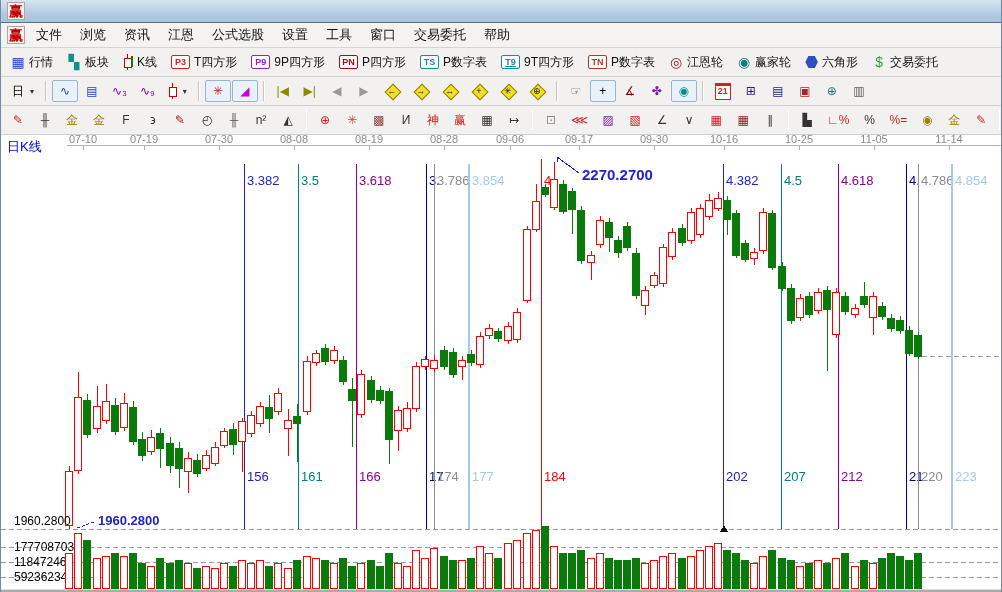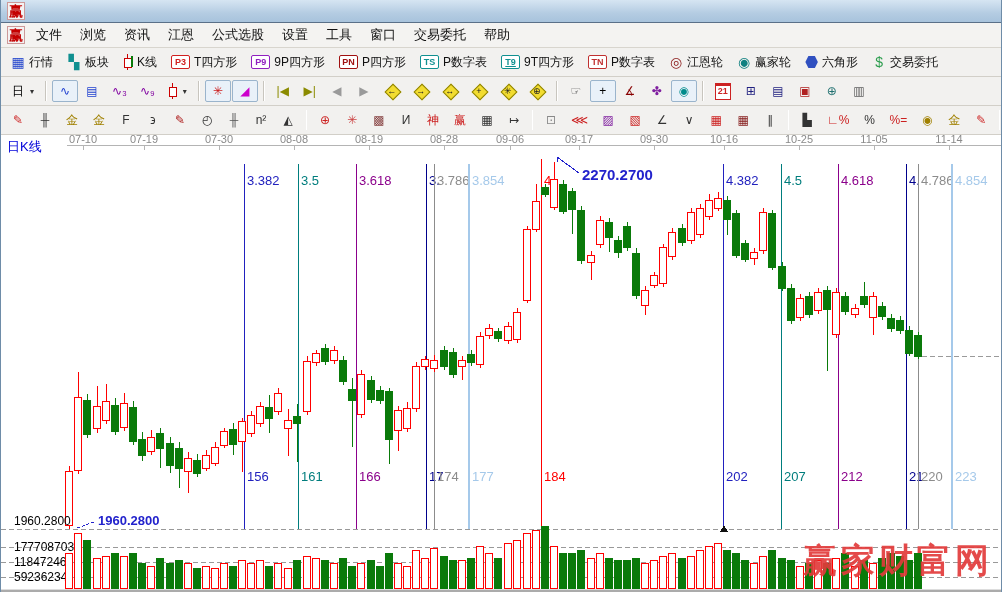--- a/index.html
+++ b/index.html
@@ -353,21 +353,20 @@
       <span class="tbtn">
         <span class="gi gi-sm" style="color: rgb(160, 128, 0);">金</span>
       </span>
       <span class="tbtn">
         <span class="gi gi-sm" style="color: rgb(204, 32, 32);">✎</span>
       </span>
       <span class="tsep"></span>
     </div>
   <div id="chartwrap">
     <span class="pane-label">日K线</span>
-    <span class="watermark">赢家财富网</span>
   <svg width="1002" height="461" viewBox="0 131 1002 461" shape-rendering="crispEdges">
         <rect x="0" y="131" width="1002" height="461" fill="#FFFFFF"></rect>
         <line x1="66" y1="141.5" x2="1002" y2="141.5" stroke="#B4B4B4" stroke-width="1"></line>
         <text x="82" y="139" font-size="11" fill="#8A8A8A" text-anchor="middle">07-10</text>
         <line x1="82" y1="141.5" x2="82" y2="146" stroke="#B4B4B4"></line>
         <text x="143" y="139" font-size="11" fill="#8A8A8A" text-anchor="middle">07-19</text>
         <line x1="143" y1="141.5" x2="143" y2="146" stroke="#B4B4B4"></line>
         <text x="218" y="139" font-size="11" fill="#8A8A8A" text-anchor="middle">07-30</text>
         <line x1="218" y1="141.5" x2="218" y2="146" stroke="#B4B4B4"></line>
         <text x="293" y="139" font-size="11" fill="#8A8A8A" text-anchor="middle">08-08</text>

